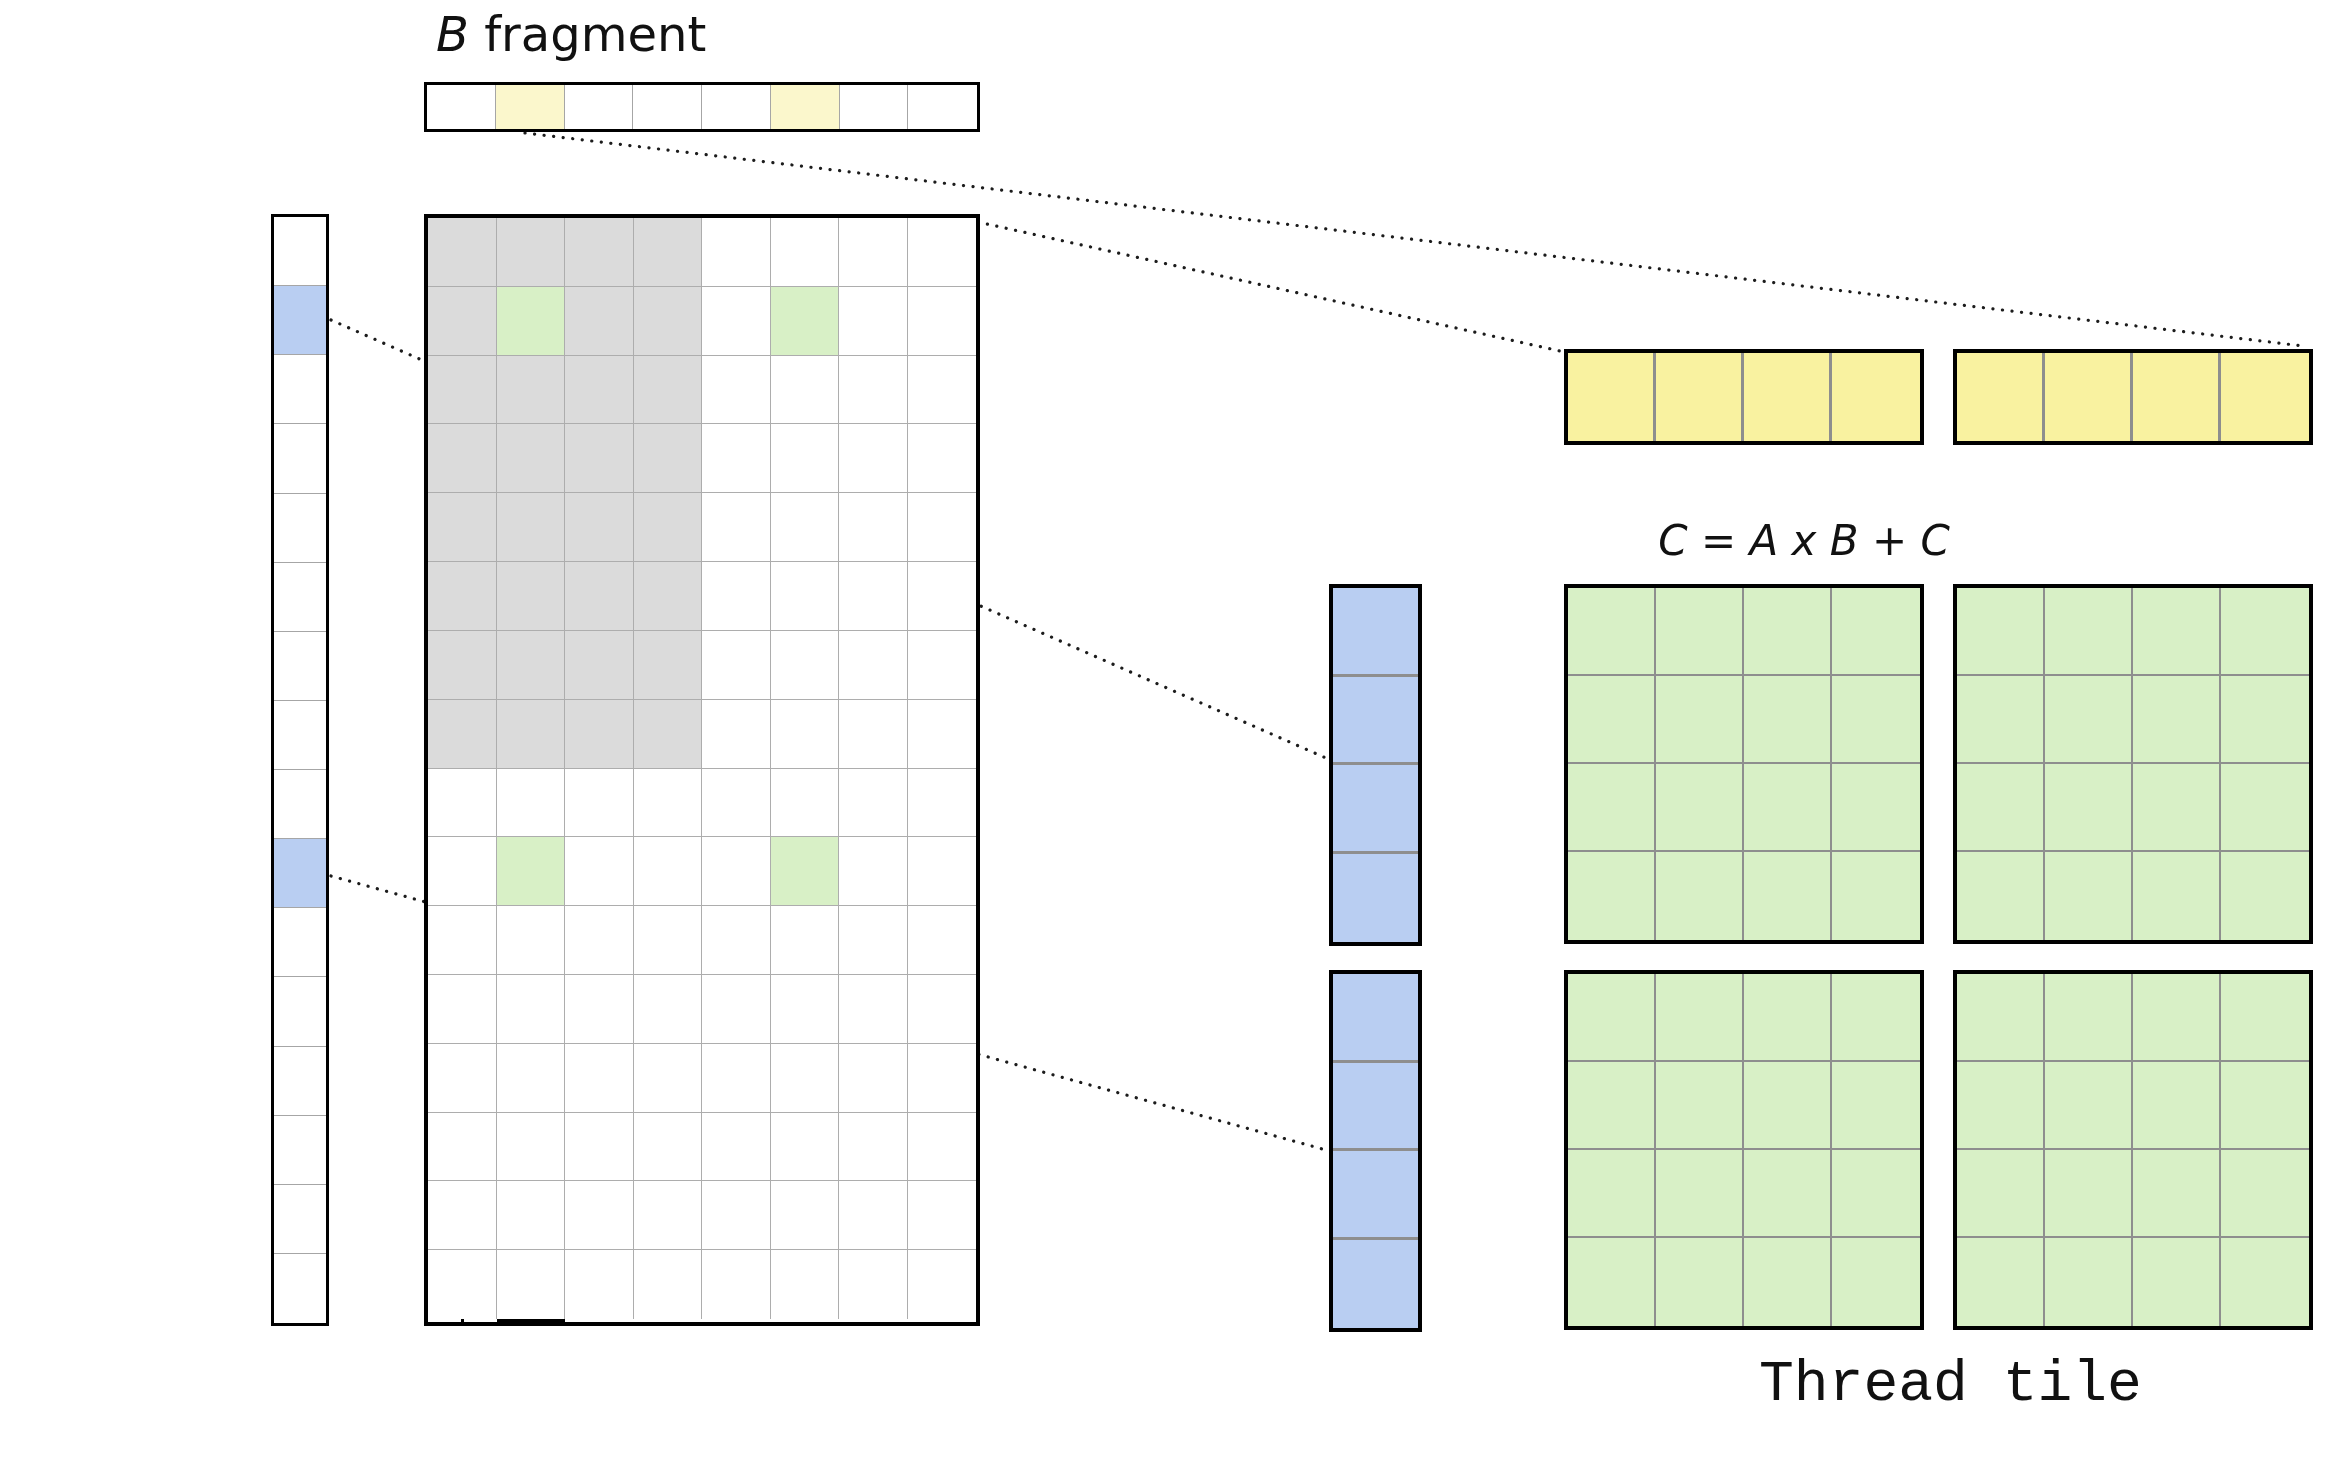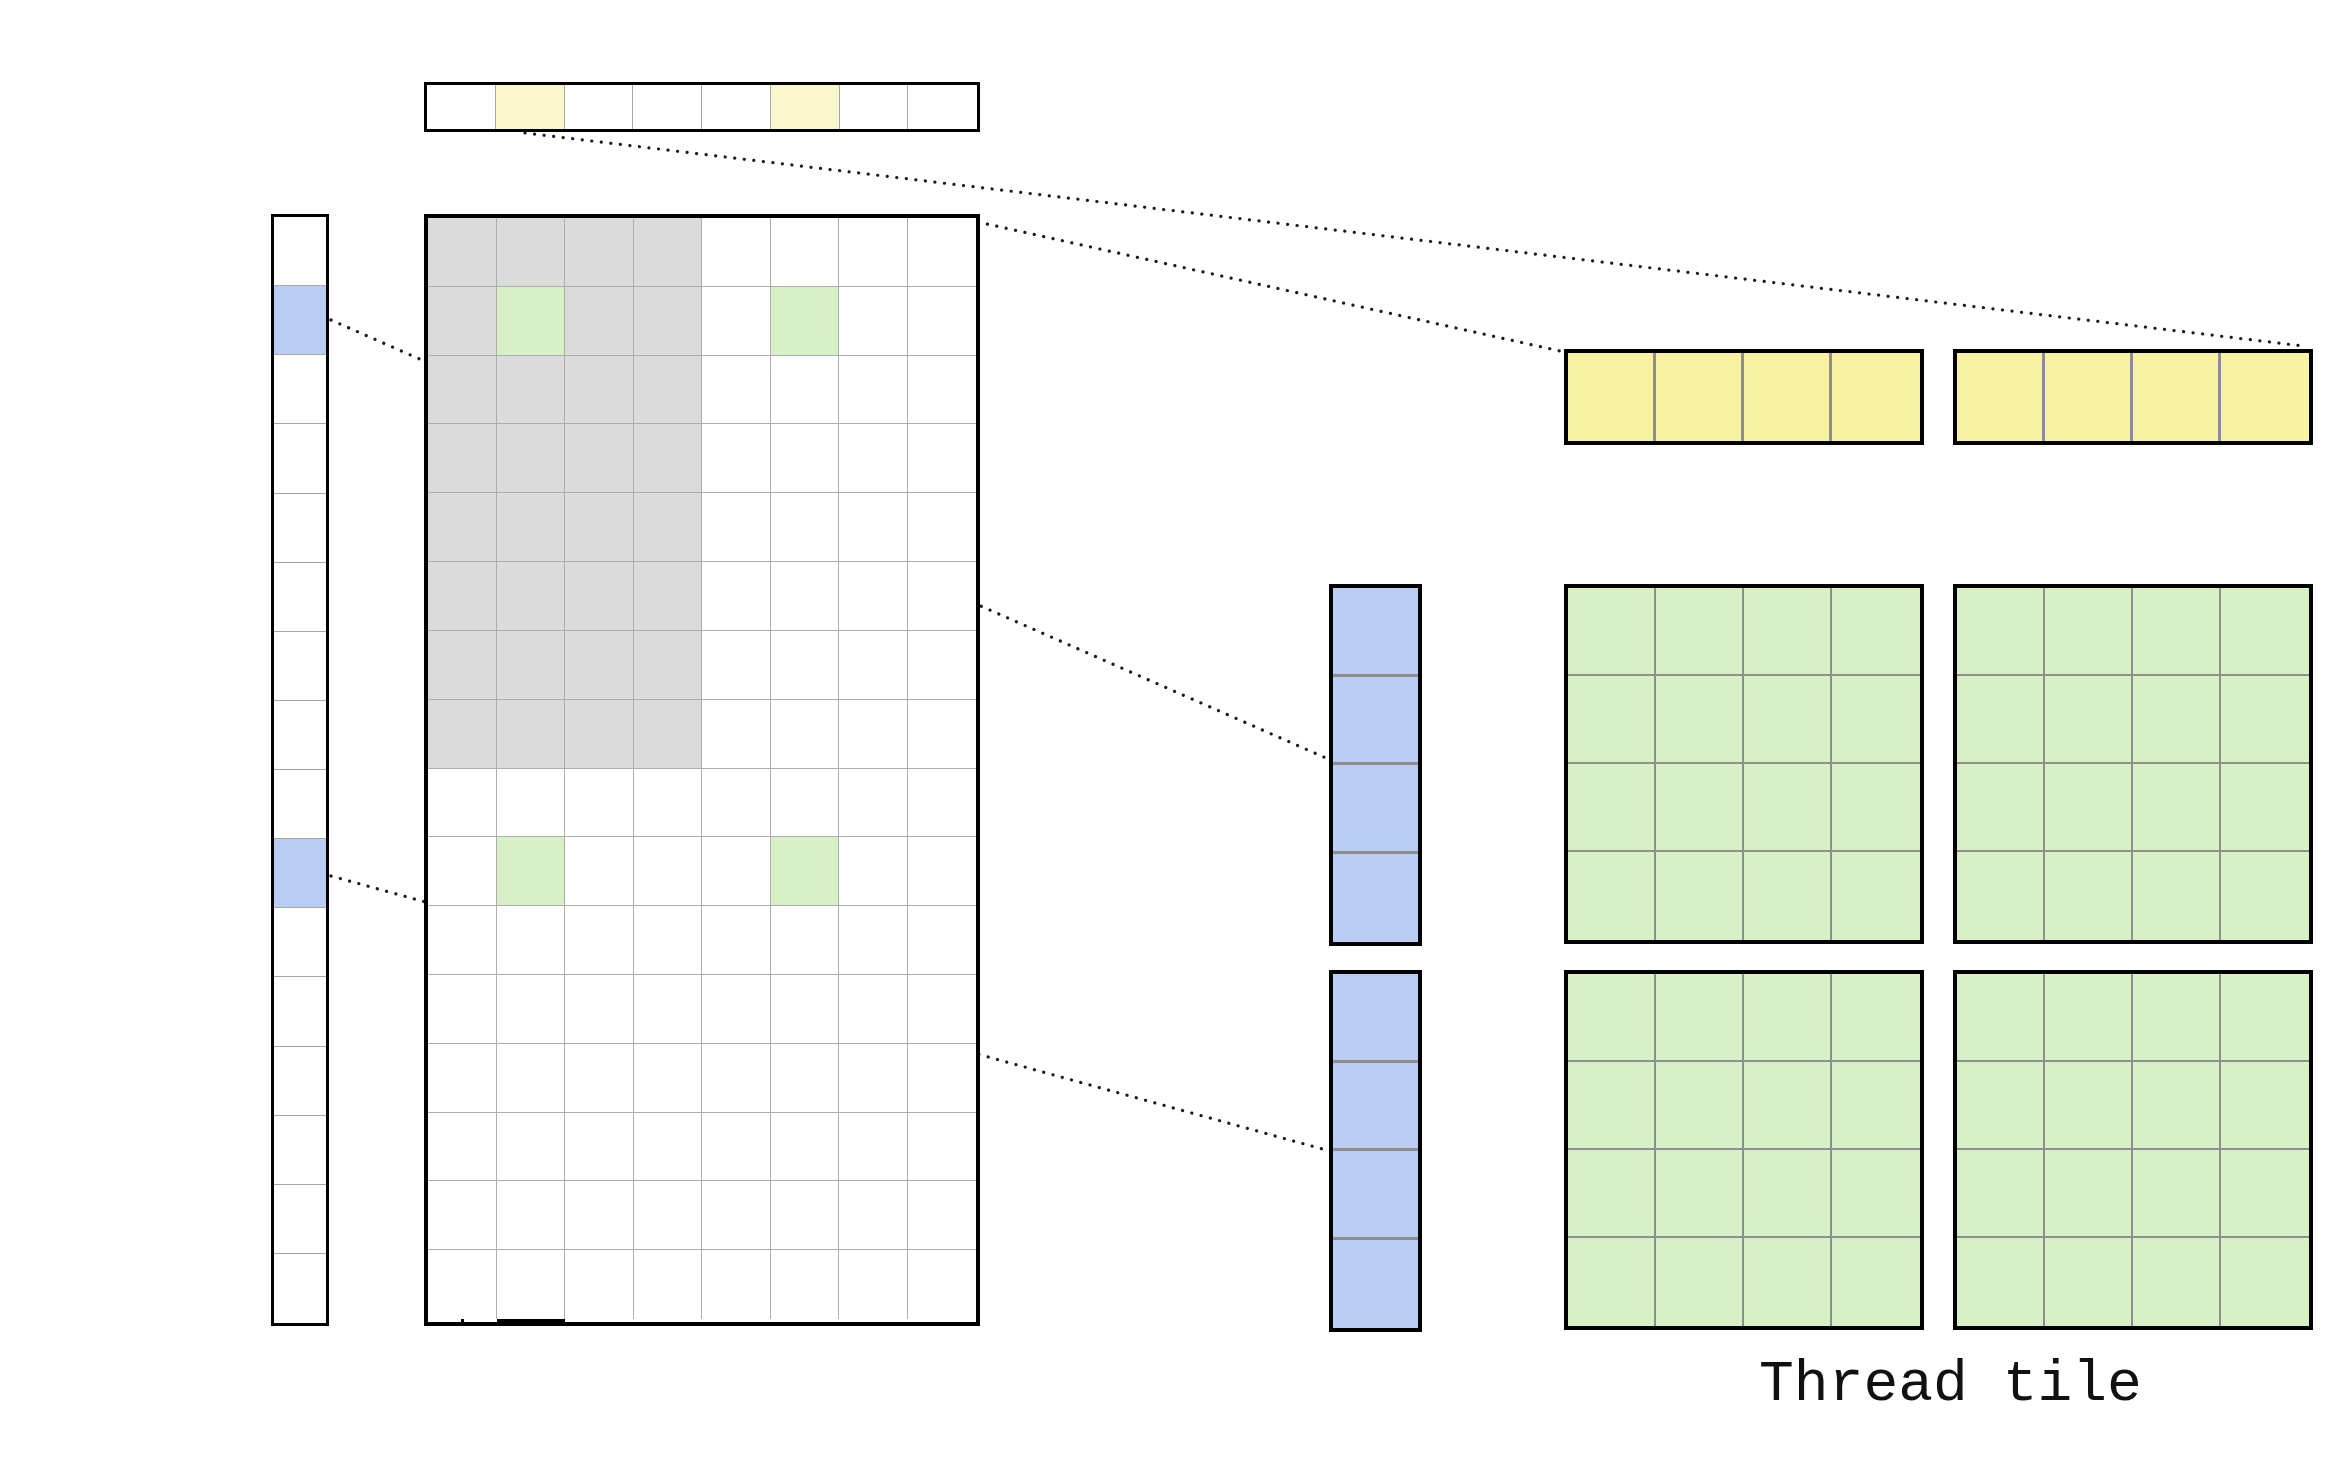--- a/index.html
+++ b/index.html
@@ -49,20 +49,21 @@
 
 <div id="canvas">
 
   <svg id="overlay" viewBox="0 0 2346 1466">
       <line x1="525" y1="133" x2="2303" y2="346"></line>
       <line x1="978" y1="222" x2="1560" y2="351"></line>
       <line x1="331" y1="320" x2="1326" y2="758"></line>
       <line x1="331" y1="876" x2="1326" y2="1150"></line>
     </svg>
 
+  <div class="lbl" id="b-label"><span class="it">B</span><span> fragment</span></div>
 
   <div class="grid-box" id="b-strip" style="display: grid; grid-template-columns: repeat(8, 1fr); grid-template-rows: repeat(1, 1fr);">
       <div style="border-right: 1px solid rgb(166, 166, 166);"></div>
       <div style="background: rgb(251, 247, 204); border-right: 1px solid rgb(166, 166, 166);"></div>
       <div style="border-right: 1px solid rgb(166, 166, 166);"></div>
       <div style="border-right: 1px solid rgb(166, 166, 166);"></div>
       <div style="border-right: 1px solid rgb(166, 166, 166);"></div>
       <div style="background: rgb(251, 247, 204); border-right: 1px solid rgb(166, 166, 166);"></div>
       <div style="border-right: 1px solid rgb(166, 166, 166);"></div>
       <div></div>
@@ -228,20 +229,21 @@
       <div style="background: rgb(249, 242, 160); border-right: 3px solid rgb(142, 142, 142);"></div>
       <div style="background: rgb(249, 242, 160);"></div>
     </div>
   <div class="grid-box" id="y-strip-2" style="display: grid; grid-template-columns: repeat(4, 1fr); grid-template-rows: repeat(1, 1fr);">
       <div style="background: rgb(249, 242, 160); border-right: 3px solid rgb(142, 142, 142);"></div>
       <div style="background: rgb(249, 242, 160); border-right: 3px solid rgb(142, 142, 142);"></div>
       <div style="background: rgb(249, 242, 160); border-right: 3px solid rgb(142, 142, 142);"></div>
       <div style="background: rgb(249, 242, 160);"></div>
     </div>
 
+  <div class="lbl" id="equation">C = A x B + C</div>
 
   <div class="grid-box" id="blue-strip-1" style="display: grid; grid-template-columns: repeat(1, 1fr); grid-template-rows: repeat(4, 1fr);">
       <div style="background: rgb(185, 206, 242); border-bottom: 3px solid rgb(142, 142, 142);"></div>
       <div style="background: rgb(185, 206, 242); border-bottom: 3px solid rgb(142, 142, 142);"></div>
       <div style="background: rgb(185, 206, 242); border-bottom: 3px solid rgb(142, 142, 142);"></div>
       <div style="background: rgb(185, 206, 242);"></div>
     </div>
   <div class="grid-box" id="blue-strip-2" style="display: grid; grid-template-columns: repeat(1, 1fr); grid-template-rows: repeat(4, 1fr);">
       <div style="background: rgb(185, 206, 242); border-bottom: 3px solid rgb(142, 142, 142);"></div>
       <div style="background: rgb(185, 206, 242); border-bottom: 3px solid rgb(142, 142, 142);"></div>

